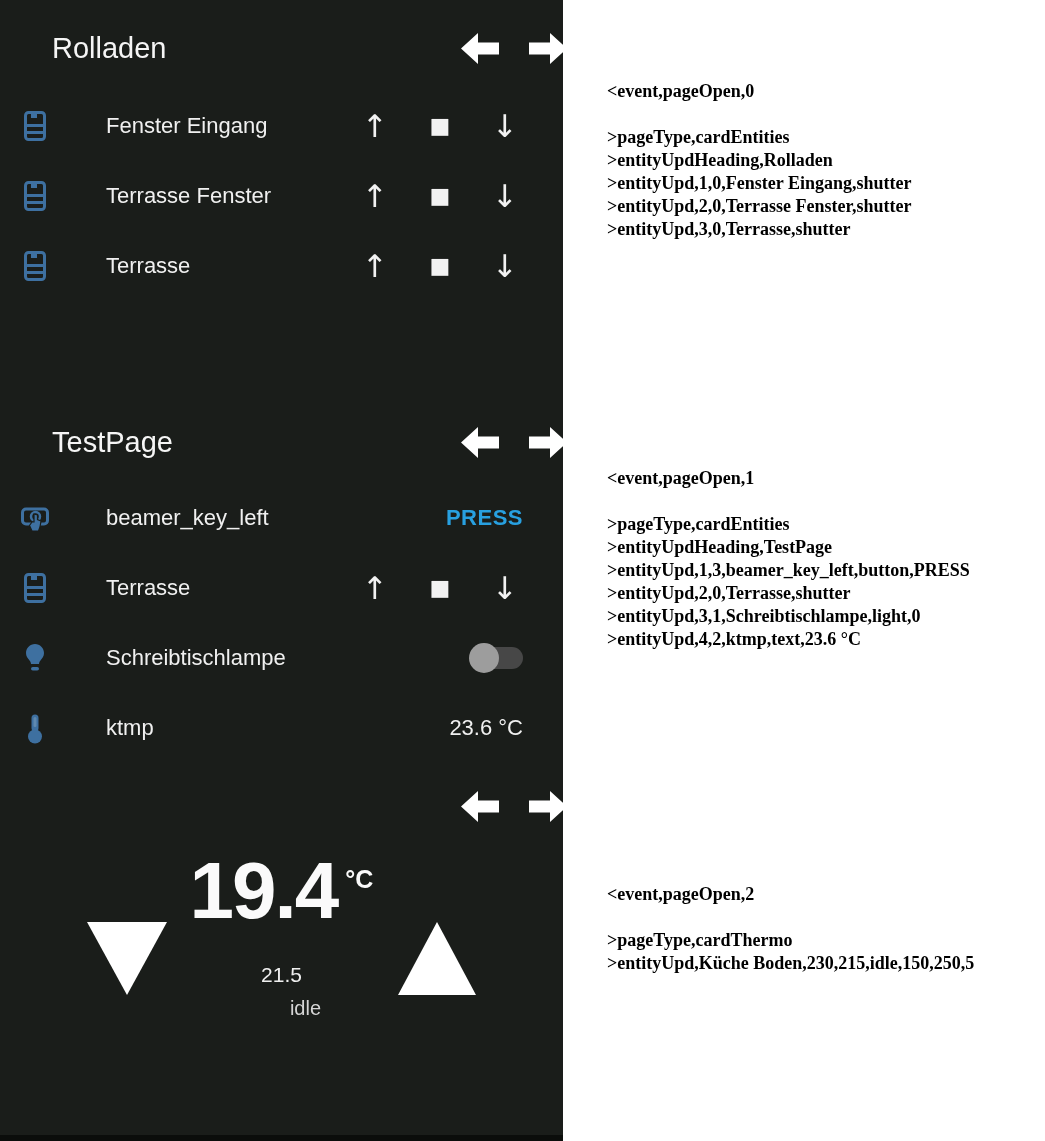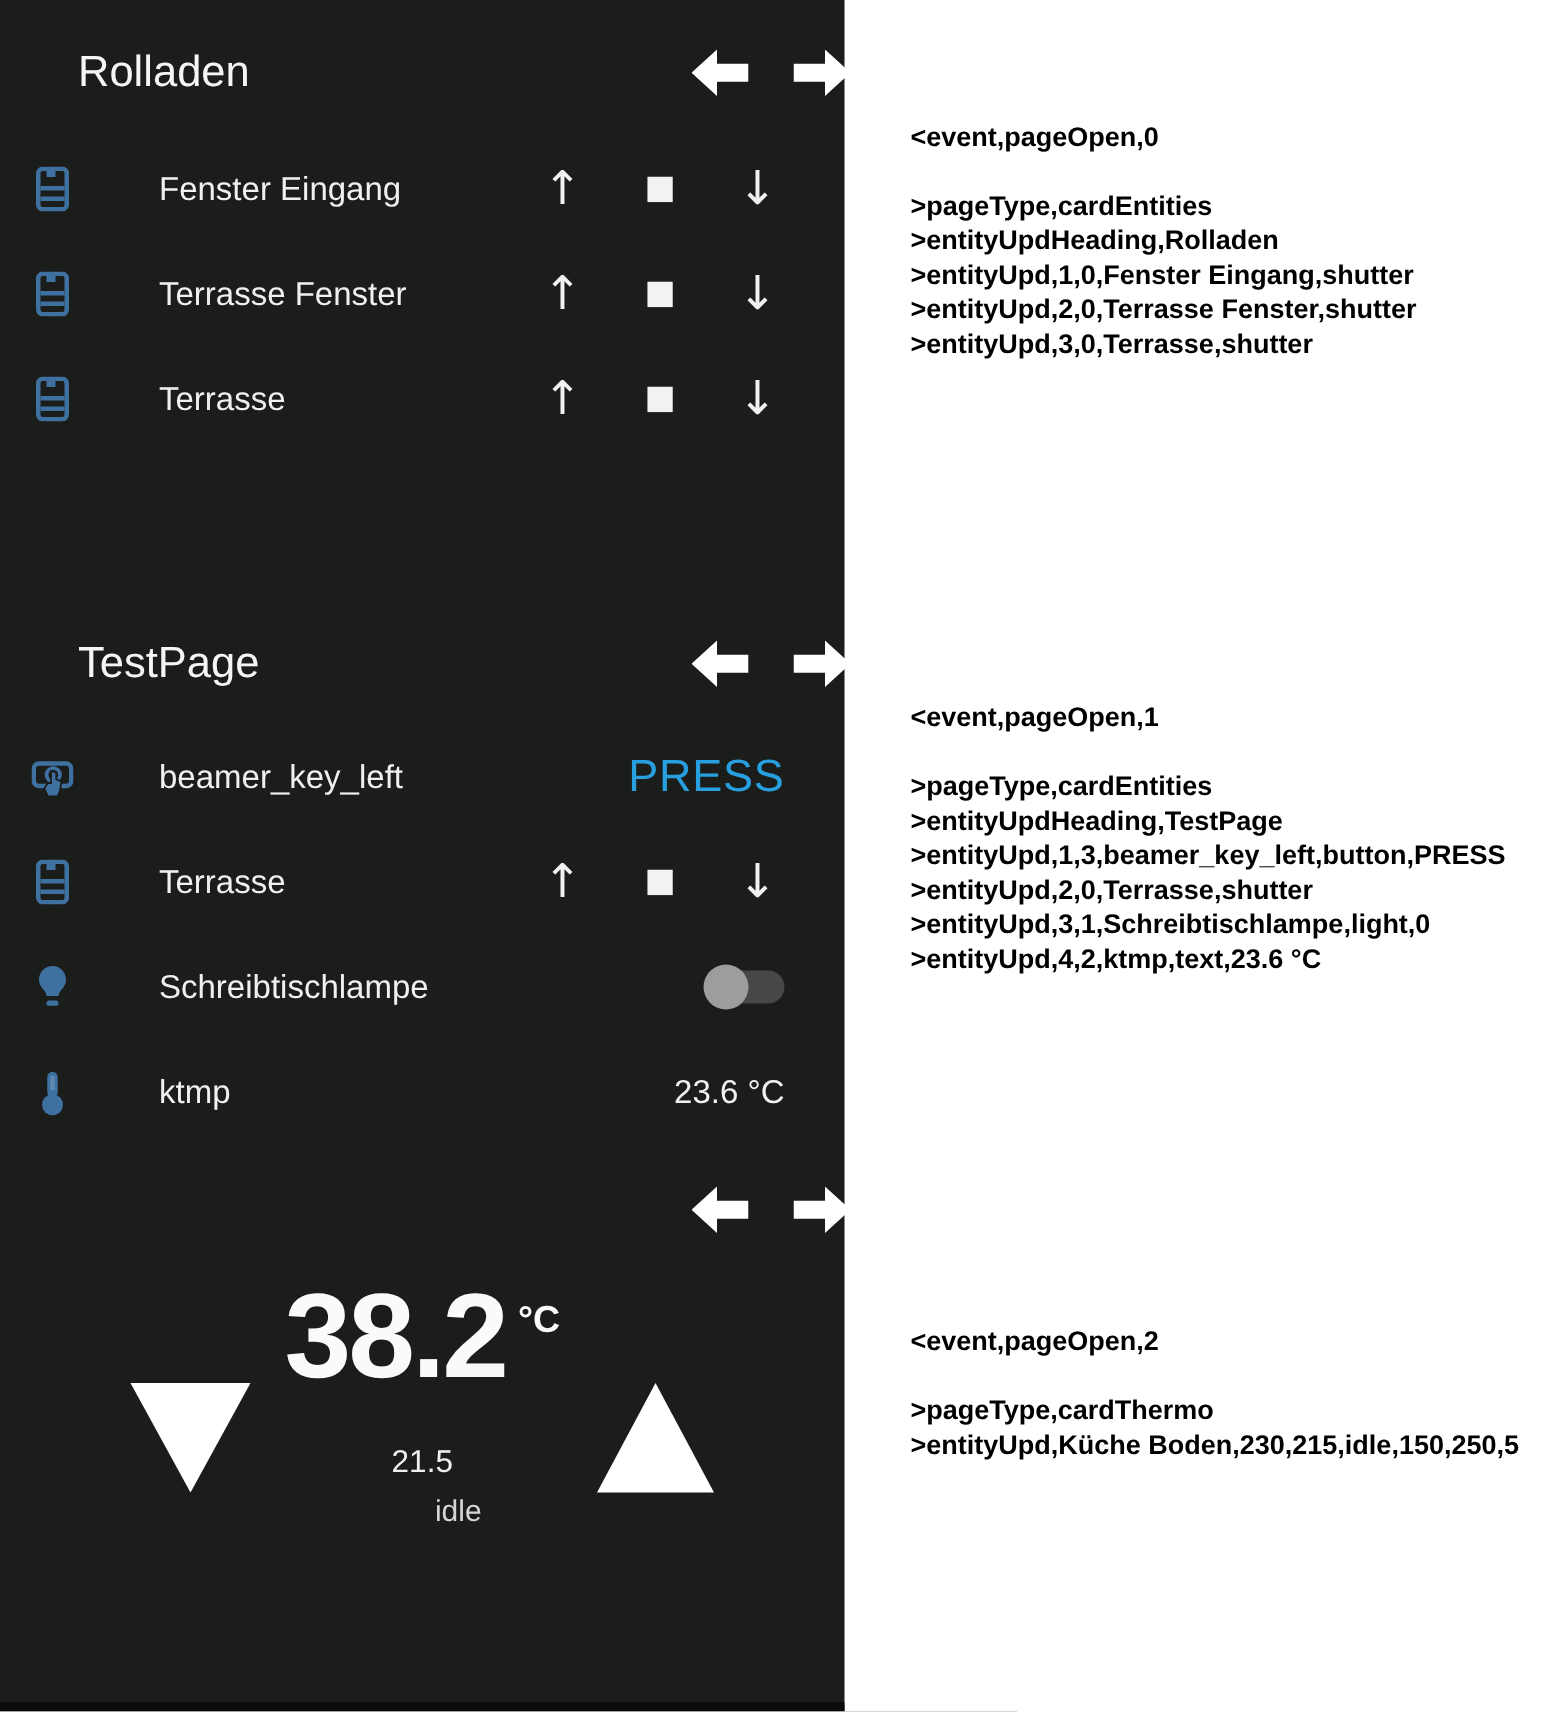--- a/index.html
+++ b/index.html
@@ -23,42 +23,42 @@
   .rows.r1{top:91px}
   .rows.r2{top:483px}
   .row{height:70px;display:flex;align-items:center;padding:0 40px 0 20px;box-sizing:border-box;gap:37px;}
   .eicon{flex:0 0 30px;width:30px;display:flex;justify-content:center;align-items:center;margin-right:19px;}
   .elabel{font-size:22px;color:#f0f0f0;flex:1;white-space:nowrap;}
   .controls{display:flex;justify-content:space-between;width:166px;}
   .ctl{width:36px;background:none;border:none;padding:0;color:#f2f2f2;cursor:pointer;
        font-family:"DejaVu Sans",sans-serif;font-size:31px;line-height:36px;text-align:center;}
   .ctl.stop{font-size:22px;}
   .press-btn{background:none;border:none;padding:0;cursor:pointer;color:#28a0e0;
-             font-family:"Liberation Sans",sans-serif;font-size:30px;font-weight:normal;letter-spacing:.5px;}
+             font-family:"Liberation Sans",sans-serif;font-size:22px;font-weight:bold;letter-spacing:.5px;}
   .value{font-size:22px;color:#f0f0f0;white-space:nowrap;}
 
   .toggle{position:relative;width:54px;height:30px;cursor:pointer;background:none;border:none;padding:0;}
   .toggle-track{position:absolute;left:12px;top:4px;width:42px;height:22px;border-radius:11px;background:#474747;}
   .toggle-knob{position:absolute;left:0;top:0;width:30px;height:30px;border-radius:50%;background:#9d9d9d;}
 
   
   .thermo-temp{position:absolute;top:851px;left:0;width:563px;text-align:center;line-height:80px;white-space:nowrap;}
   .temp-val{font-size:80px;font-weight:bold;letter-spacing:-2px;color:#fafafa;}
   .temp-unit{display:inline-block;font-size:25px;font-weight:bold;color:#fafafa;
              transform:translateY(-30px);margin-left:8px;letter-spacing:0;}
   .tri-btn{position:absolute;width:0;height:0;background:none;padding:0;cursor:pointer;border-style:solid;}
   .tri-down{left:87px;top:922px;border-width:73px 40px 0 40px;border-color:#ffffff transparent transparent transparent;}
   .tri-up{left:398px;top:922px;border-width:0 39px 73px 39px;border-color:transparent transparent #ffffff transparent;}
   .target-temp{position:absolute;top:963px;left:0;width:563px;text-align:center;font-size:21px;color:#efefef;}
   .thermo-state{position:absolute;top:997px;left:0;width:563px;text-align:center;font-size:20px;color:#d5d5d5;padding-left:24px;}
   .thermo-name{position:absolute;top:1086px;left:0;width:563px;text-align:center;font-size:27px;color:#f5f5f5;}
 
   
   .proto{position:absolute;left:607px;width:436px;color:#000;font-weight:bold;font-size:18px;}
-  .proto .line{height:23px;line-height:23px;white-space:nowrap;}
+  .proto .line{height:23px;line-height:23px;white-space:nowrap;font-family:Liberation Serif, serif;}
   .pb1{top:80px}
   .pb2{top:467px}
   .pb3{top:883px}
 </style>
 </head>
 <body>
 
 <div class="stage">
 
   <div class="panel">
@@ -216,21 +216,21 @@
         </button>
         <button class="nav-btn">
           <svg width="38" height="31" viewBox="0 0 38 31">
               <path d="M21 0 V9.5 H0 V21.5 H21 V31 L38 15.5 Z" fill="#ffffff"></path>
             </svg>
         </button>
       </span>
     </div>
 
     <div class="thermo-temp">
-      <span class="temp-val">38.2</span><span class="temp-unit">°C</span>
+      <span class="temp-val">19.4</span><span class="temp-unit">°C</span>
     </div>
 
     <button class="tri-btn tri-down"></button>
     <button class="tri-btn tri-up"></button>
 
     <div class="target-temp">21.5</div>
     <div class="thermo-state">idle</div>
 
     <div class="panel-bottom-edge"></div>
   </div>

